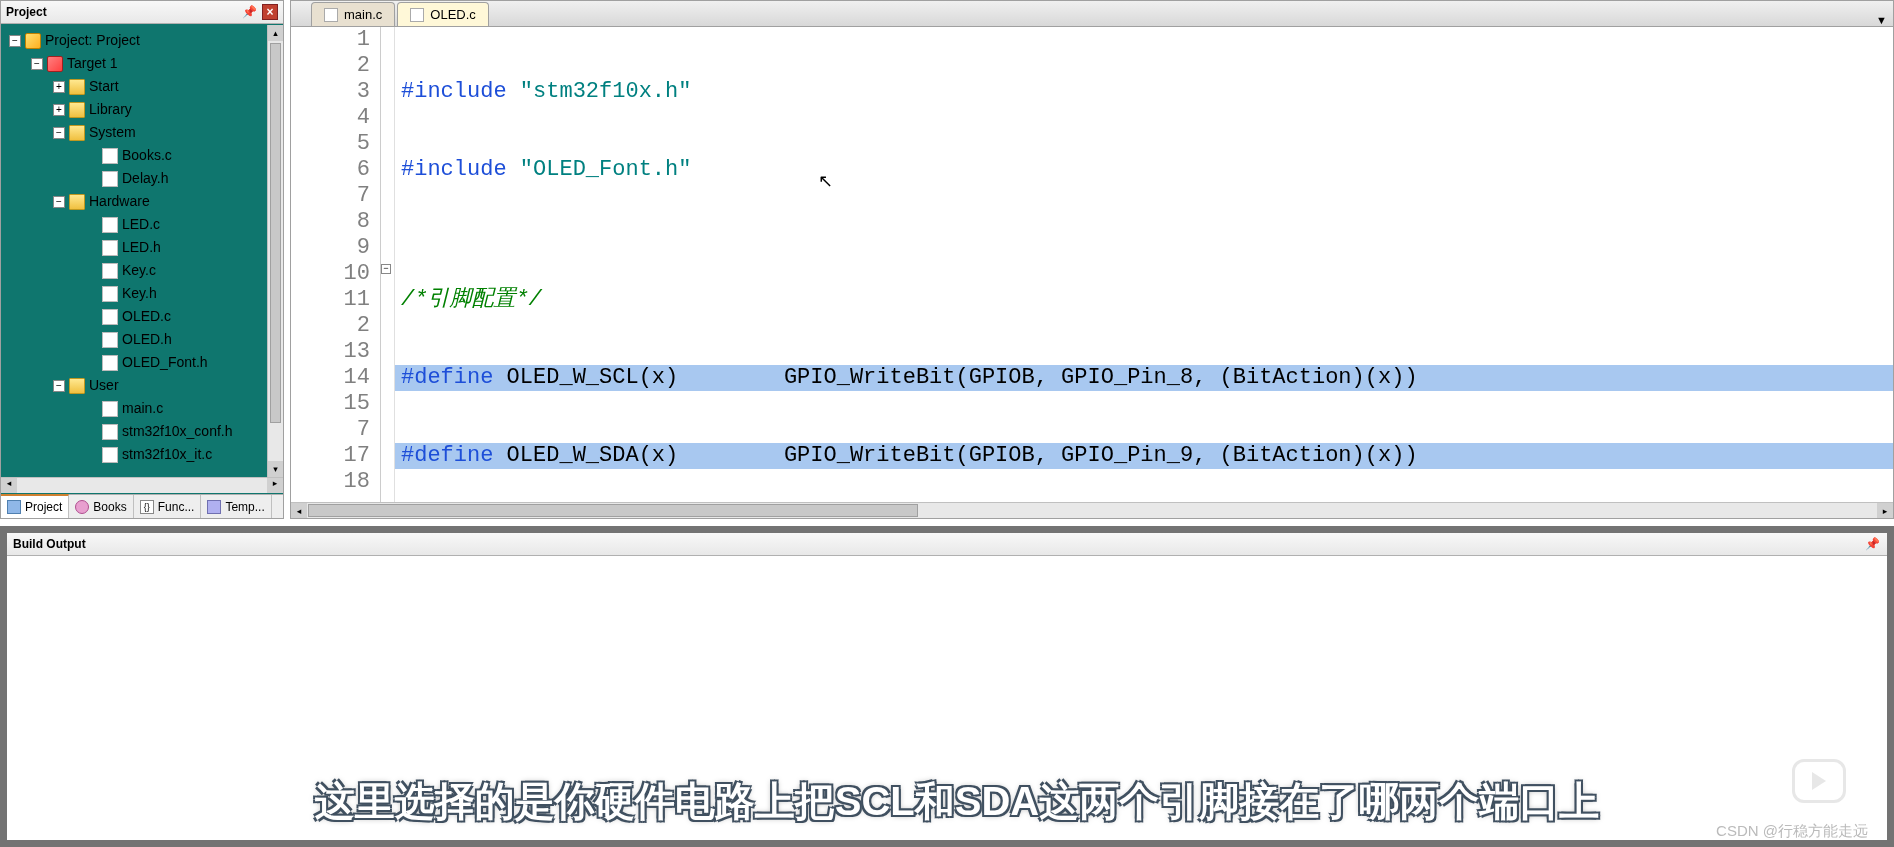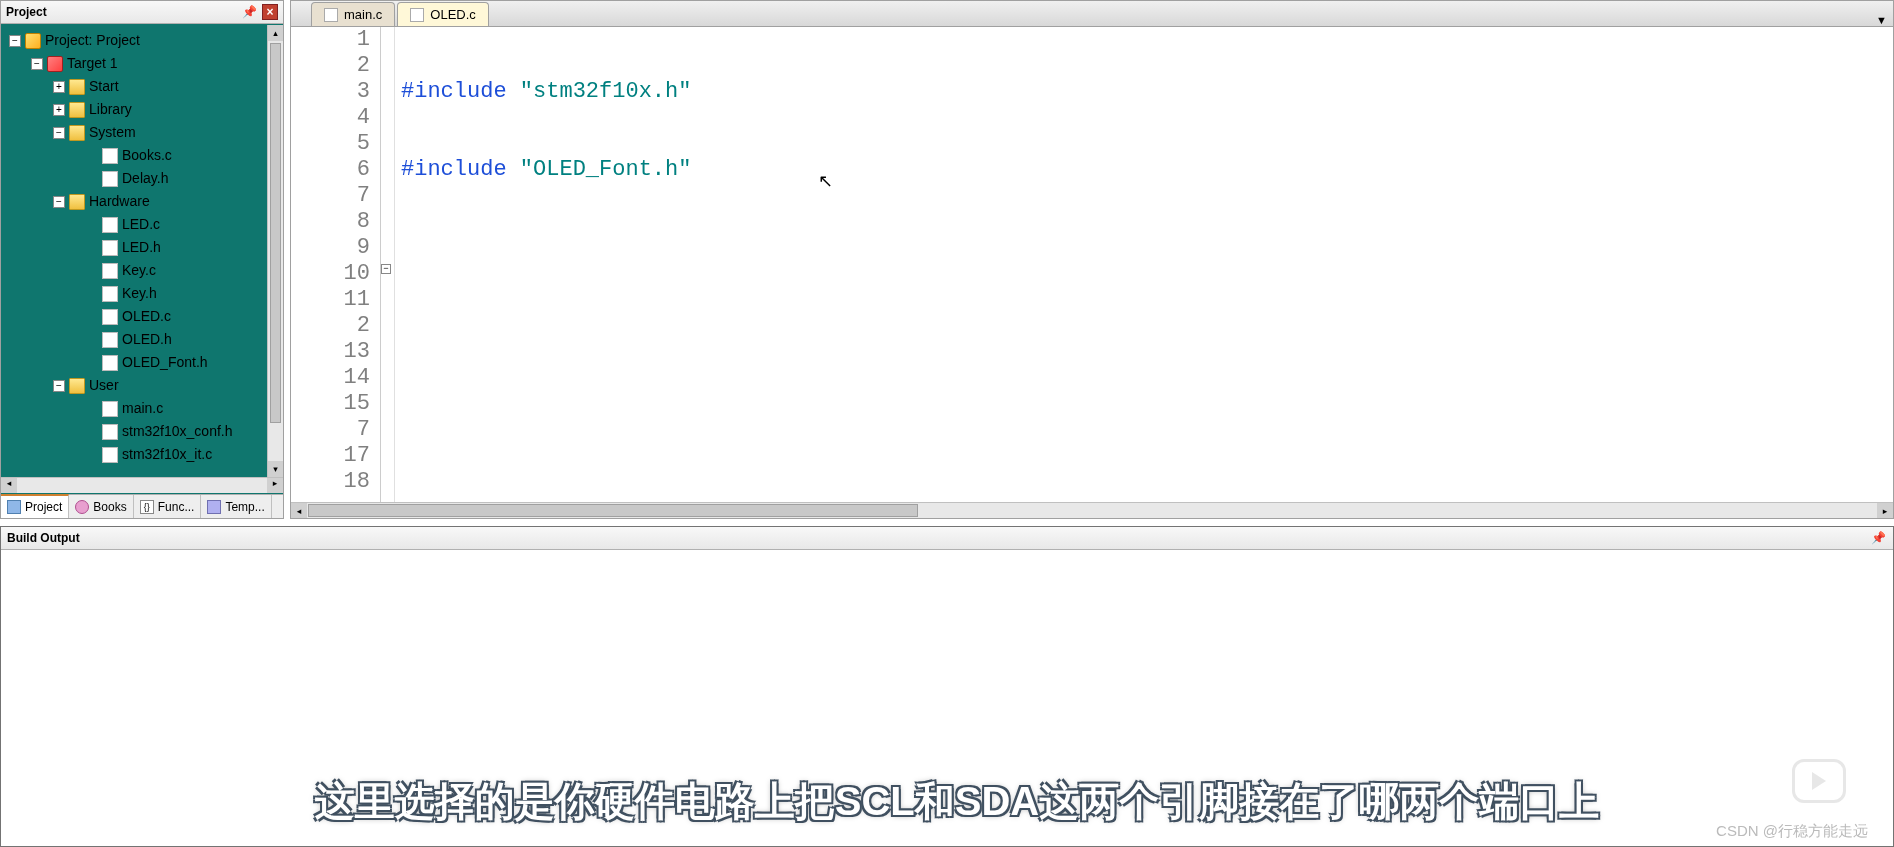--- a/index.html
+++ b/index.html
@@ -62,21 +62,21 @@
 .tok-pre { color: #1d4ed8; }
 .tok-str { color: #008080; }
 .tok-cmt { color: #008000; font-style: italic; }
 .tok-id  { color: #000; }
 
 .editor-hscroll { position: absolute; left: 0; right: 0; bottom: 0; height: 16px; background: #e8e8e8; border-top: 1px solid #c0c0c0; display: flex; }
 .editor-hscroll .left, .editor-hscroll .right { width: 16px; background: #d0d0d0; text-align: center; font-size: 9px; line-height: 16px; }
 .editor-hscroll .thumb { width: 610px; background: #c8c8c8; border: 1px solid #a0a0a0; margin: 1px; }
 
 
-.build-output { position: absolute; left: 0; top: 526px; right: 0; bottom: 0; border: 1px solid #737373; background: #fff; }
+.build-output { position: absolute; left: 0; top: 526px; right: 0; bottom: 0; border: 7px solid #737373; background: #fff; }
 .build-titlebar { background: linear-gradient(#f8f8f8,#e8e8e8); border-bottom: 1px solid #b0b0b0; padding: 3px 6px; font-weight: bold; display: flex; align-items: center; }
 .build-content { position: absolute; top: 22px; left: 0; right: 0; bottom: 0; }
 
 .caption-overlay { position: absolute; left: 0; right: 0; bottom: 18px; text-align: center; font-size: 40px; font-weight: 700; color: #fff; text-shadow: -2px -2px 0 #405060, 2px -2px 0 #405060, -2px 2px 0 #405060, 2px 2px 0 #405060, 0 0 6px rgba(0,0,0,0.4); pointer-events: none; margin-left: 20px; }
 
 .watermark { position: absolute; right: 26px; bottom: 6px; color: #bbb; font-size: 15px; }
 .watermark-logo { position: absolute; right: 48px; bottom: 44px; width: 54px; height: 44px; border: 3px solid #ddd; border-radius: 12px; opacity: 0.7; display:flex; align-items:center; justify-content:center; }
 .watermark-logo::after { content:''; width:0; height:0; border-left:14px solid #ddd; border-top:9px solid transparent; border-bottom:9px solid transparent; }
 
 .cursor-ptr { position: absolute; left: 818px; top: 170px; font-size: 18px; pointer-events: none; }
@@ -254,20 +254,23 @@
         <div>17</div>
         <div>18</div>
     </div>
     <div class="fold-col">
       <div class="fold-mark" style="top:237px;">−</div>
     </div>
     <div class="code-lines">
       <div class="code-line"><span class="tok-pre">#include</span><span class="tok-str"> "stm32f10x.h"</span></div>
       <div class="code-line"><span class="tok-pre">#include</span><span class="tok-str"> "OLED_Font.h"</span></div>
       <div class="code-line"></div>
+      <div class="code-line"><span class="tok-cmt">/*引脚配置*/</span></div>
+      <div class="code-line sel"><span class="tok-pre">#define</span><span class="tok-id"> OLED_W_SCL(x)        </span><span class="tok-id">GPIO_WriteBit(GPIOB, GPIO_Pin_8, (BitAction)(x))</span></div>
+      <div class="code-line sel"><span class="tok-pre">#define</span><span class="tok-id"> OLED_W_SDA(x)        </span><span class="tok-id">GPIO_WriteBit(GPIOB, GPIO_Pin_9, (BitAction)(x))</span></div>
       <div class="code-line cur"></div>
       
       
       
       
       
       
       
       
       

